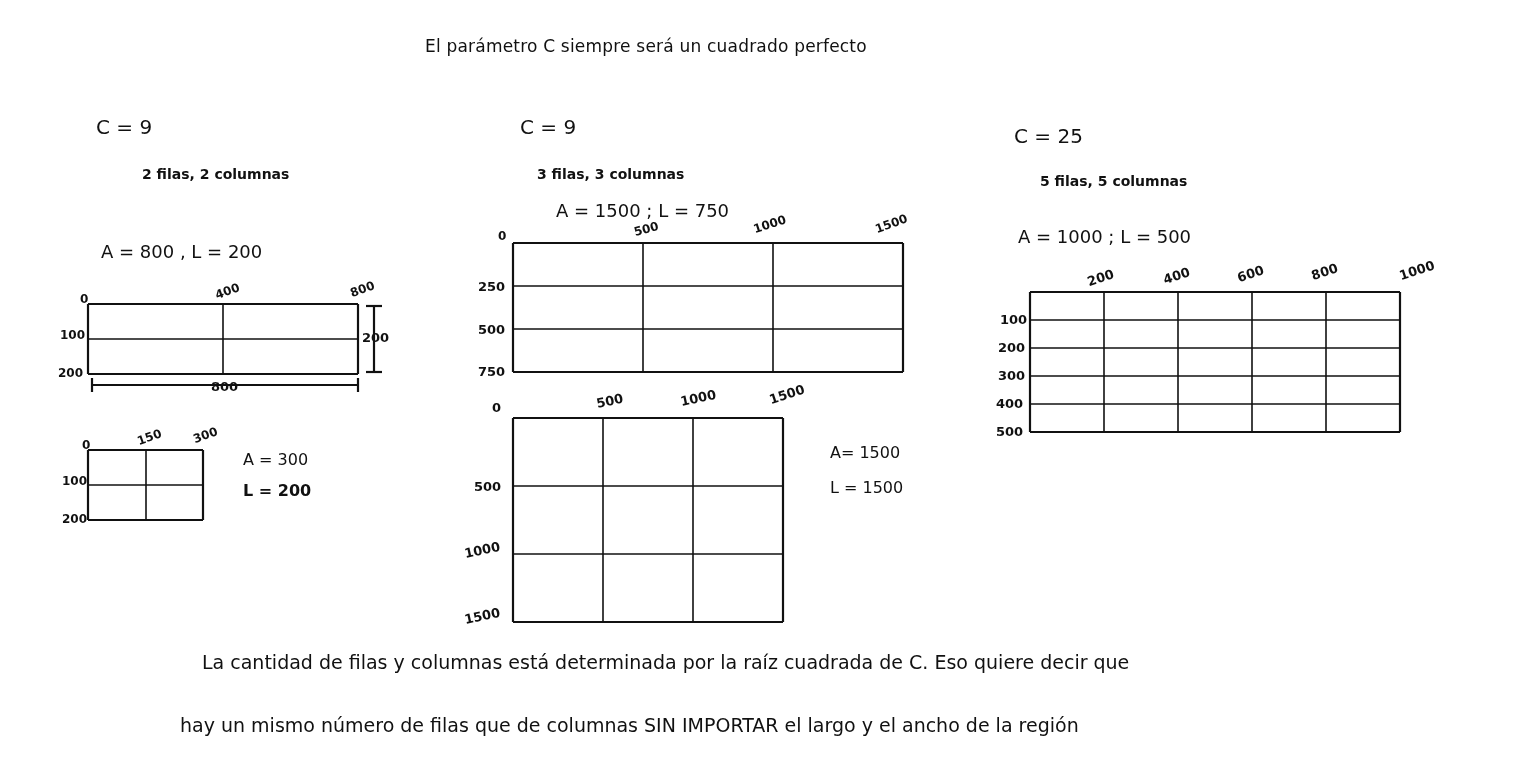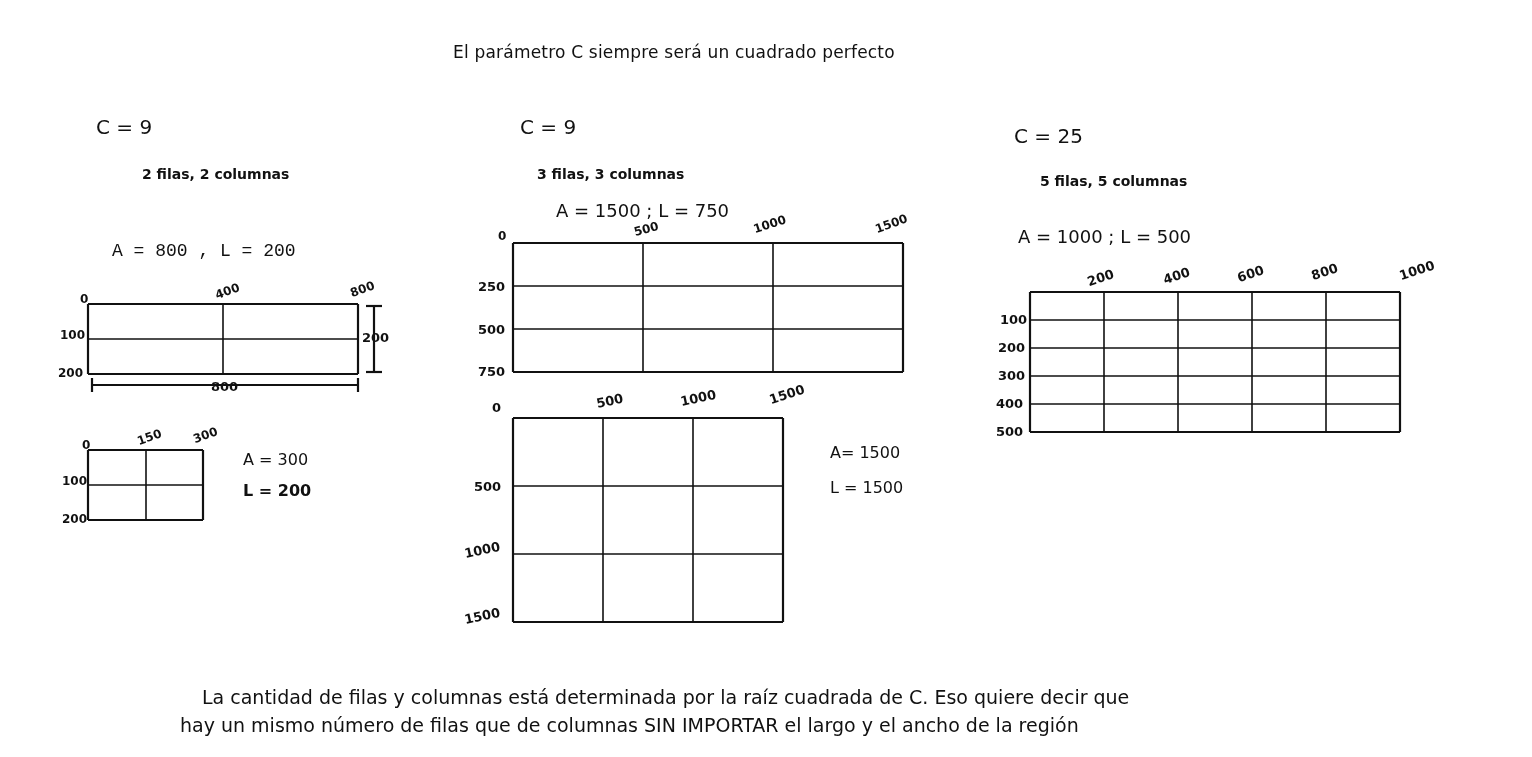--- a/index.html
+++ b/index.html
@@ -28,26 +28,26 @@
   svg{position:absolute;left:0;top:0;overflow:visible;}
   .grid line{stroke:#111;stroke-width:1.6;}
   .grid .outer{stroke-width:2.2;}
   .dim line{stroke:#111;stroke-width:2.2;}
 </style>
 </head>
 <body>
 
 <div class="canvas">
 
-  <div class="txt title" style="left:425px;top:42px;margin-left:28px;">El parámetro C siempre será un cuadrado perfecto</div>
+  <div class="txt title" style="left:425px;top:36px;">El parámetro C siempre será un cuadrado perfecto</div>
 
   <div class="txt ctitle" style="left:96px;top:115px;">C = 9</div>
   <div class="txt sub" style="left:142px;top:166px;">2 filas, 2 columnas</div>
 
-  <div class="txt annot" style="left:112px;top:241px;font-family:Liberation Mono, monospace;">A = 800 ,  L = 200</div>
+  <div class="txt annot" style="left:101px;top:241px;">A = 800 ,  L = 200</div>
 
   <svg class="grid" width="1532" height="757">
     <line class="outer" x1="88" y1="304" x2="358" y2="304"></line>
     <line class="outer" x1="88" y1="374" x2="358" y2="374"></line>
     <line class="outer" x1="88" y1="304" x2="88" y2="374"></line>
     <line class="outer" x1="358" y1="304" x2="358" y2="374"></line>
     <line x1="88" y1="339" x2="358" y2="339"></line>
     <line x1="223" y1="304" x2="223" y2="374"></line>
 
     <g class="dim">
@@ -147,16 +147,16 @@
   <div class="txt tickb rot" style="left:1166px;top:272px;transform:rotate(-18deg);">400</div>
   <div class="txt tickb rot" style="left:1240px;top:270px;transform:rotate(-18deg);">600</div>
   <div class="txt tickb rot" style="left:1314px;top:268px;transform:rotate(-18deg);">800</div>
   <div class="txt tickb rot" style="left:1402px;top:268px;transform:rotate(-18deg);">1000</div>
   <div class="txt tickb" style="left:1000px;top:312px;">100</div>
   <div class="txt tickb" style="left:998px;top:340px;">200</div>
   <div class="txt tickb" style="left:998px;top:368px;">300</div>
   <div class="txt tickb" style="left:996px;top:396px;">400</div>
   <div class="txt tickb" style="left:996px;top:424px;">500</div>
 
-  <div class="txt footer" style="left:202px;top:647px;margin-top:35px;">La cantidad de filas y columnas está determinada por la raíz cuadrada de C. Eso quiere decir que</div>
+  <div class="txt footer" style="left:202px;top:647px;">La cantidad de filas y columnas está determinada por la raíz cuadrada de C. Eso quiere decir que</div>
   <div class="txt footer" style="left:180px;top:678px;margin-top:32px;">hay un mismo número de filas que de columnas SIN IMPORTAR el largo y el ancho de la región</div>
 
 </div>
 
 </body></html>

